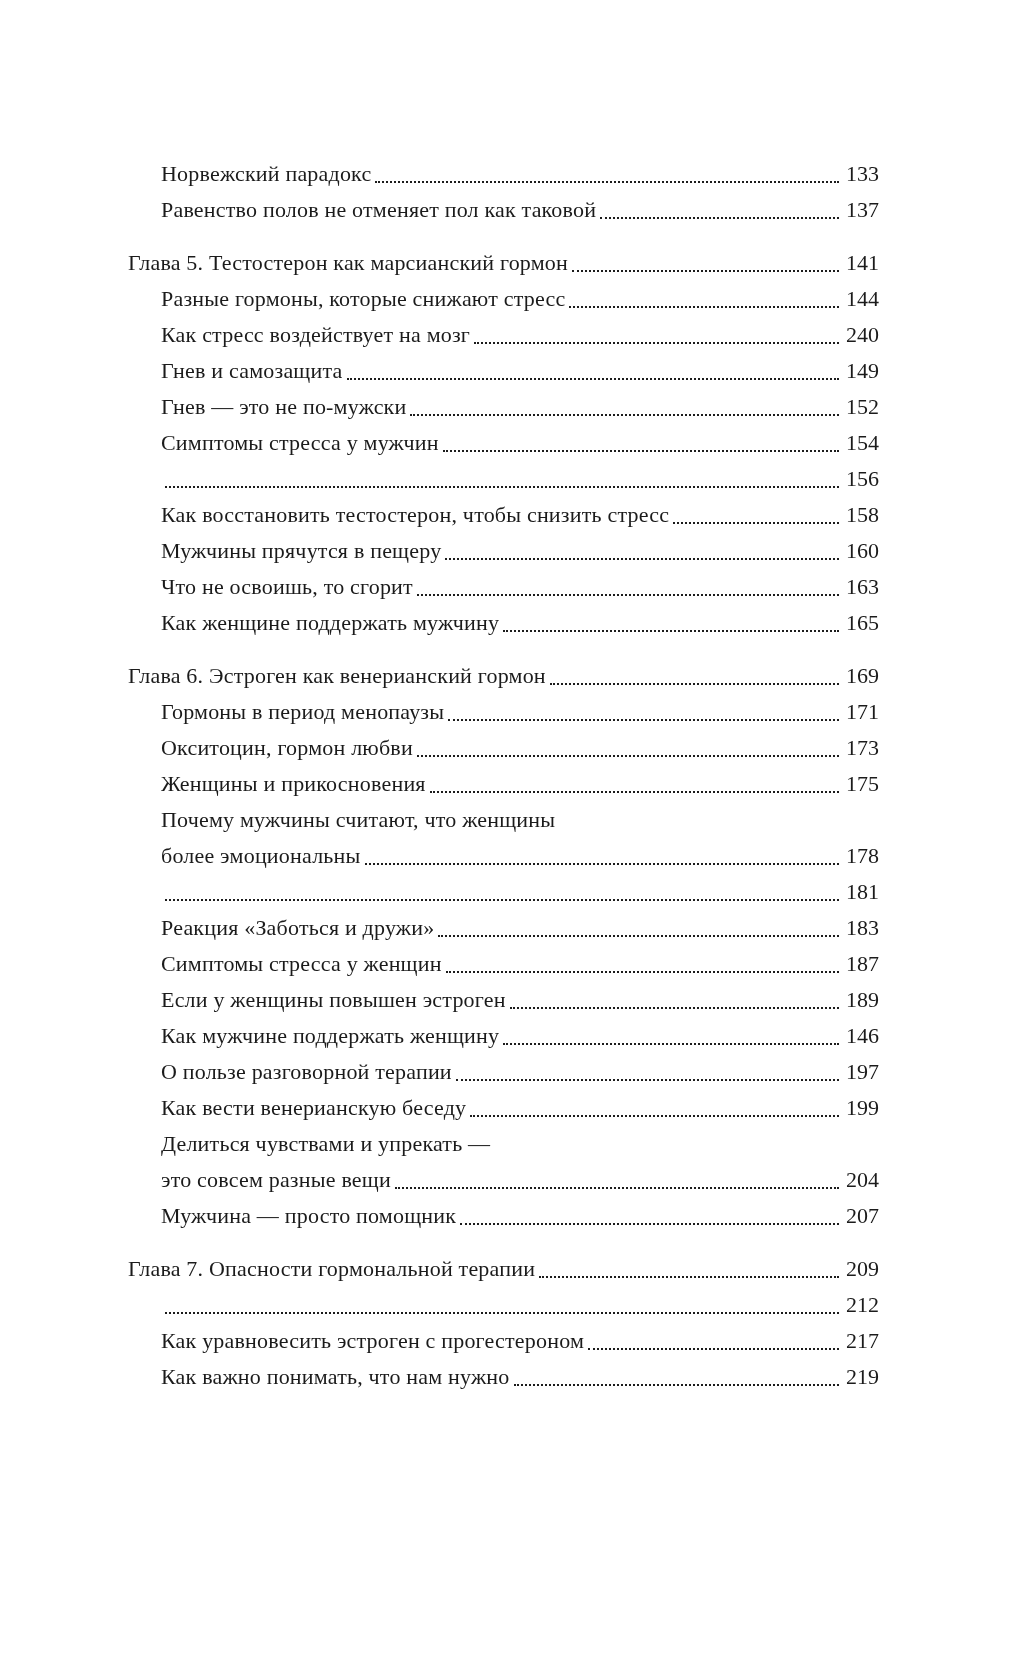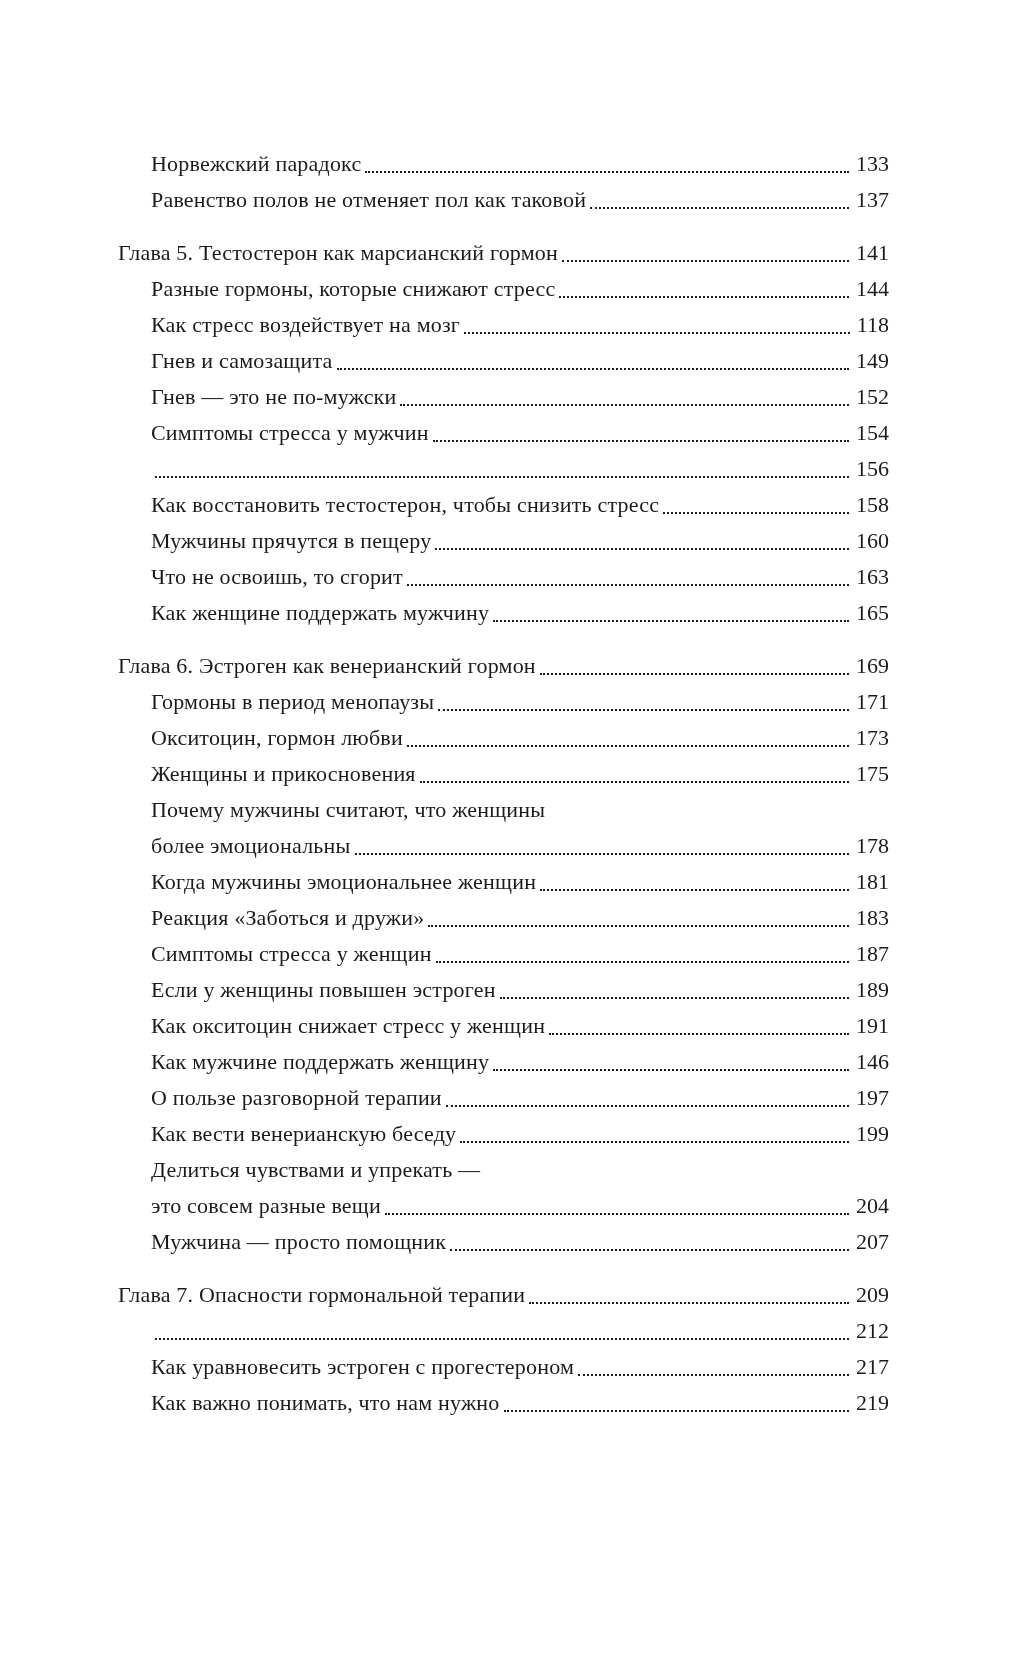--- a/index.html
+++ b/index.html
@@ -14,21 +14,21 @@
     background: #ffffff;
     box-sizing: border-box;
     padding: 140px 129px 0 112px;
     font-family: "Liberation Serif", "DejaVu Serif", serif;
     color: #1b1b1b;
     font-size: 22px;
     line-height: 36px;
     overflow: hidden;
   }
   .toc-section {
-    margin: 6px;
+    margin: 16px;
   }
   .toc-section + .toc-section {
     margin-top: 17px;
   }
   .toc-row {
     display: flex;
     align-items: baseline;
     height: 36px;
     white-space: nowrap;
   }
@@ -76,21 +76,21 @@
     <span class="page-num">141</span>
   </div>
         <div class="toc-row sub">
     <span class="title">Разные гормоны, которые снижают стресс</span>
     <span class="dots"></span>
     <span class="page-num">144</span>
   </div>
         <div class="toc-row sub">
     <span class="title">Как стресс воздействует на мозг</span>
     <span class="dots"></span>
-    <span class="page-num">118</span>
+    <span class="page-num">240</span>
   </div>
         <div class="toc-row sub">
     <span class="title">Гнев и самозащита</span>
     <span class="dots"></span>
     <span class="page-num">149</span>
   </div>
         <div class="toc-row sub">
     <span class="title">Гнев — это не по-мужски</span>
     <span class="dots"></span>
     <span class="page-num">152</span>
@@ -149,43 +149,37 @@
         <div class="toc-row sub no-leader">
     <span class="title">Почему мужчины считают, что женщины</span>
 
   </div>
         <div class="toc-row sub">
     <span class="title">более эмоциональны</span>
     <span class="dots"></span>
     <span class="page-num">178</span>
   </div>
         <div class="toc-row sub">
-    <span class="title">Когда мужчины эмоциональнее женщин</span>
     <span class="dots"></span>
     <span class="page-num">181</span>
   </div>
         <div class="toc-row sub">
     <span class="title">Реакция «Заботься и дружи»</span>
     <span class="dots"></span>
     <span class="page-num">183</span>
   </div>
         <div class="toc-row sub">
     <span class="title">Симптомы стресса у женщин</span>
     <span class="dots"></span>
     <span class="page-num">187</span>
   </div>
         <div class="toc-row sub">
     <span class="title">Если у женщины повышен эстроген</span>
     <span class="dots"></span>
     <span class="page-num">189</span>
-  </div>
-        <div class="toc-row sub">
-    <span class="title">Как окситоцин снижает стресс у женщин</span>
-    <span class="dots"></span>
-    <span class="page-num">191</span>
   </div>
         <div class="toc-row sub">
     <span class="title">Как мужчине поддержать женщину</span>
     <span class="dots"></span>
     <span class="page-num">146</span>
   </div>
         <div class="toc-row sub">
     <span class="title">О пользе разговорной терапии</span>
     <span class="dots"></span>
     <span class="page-num">197</span>

